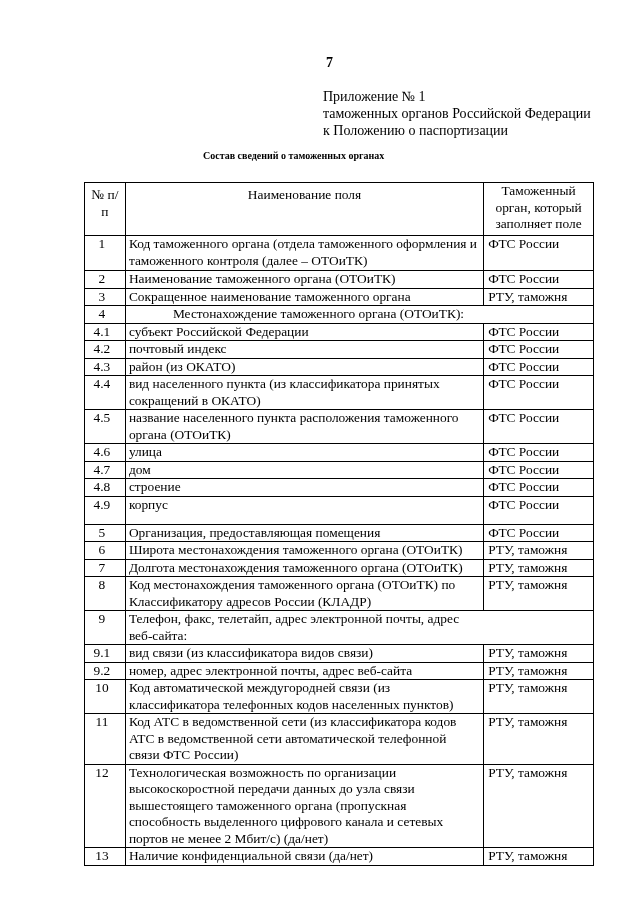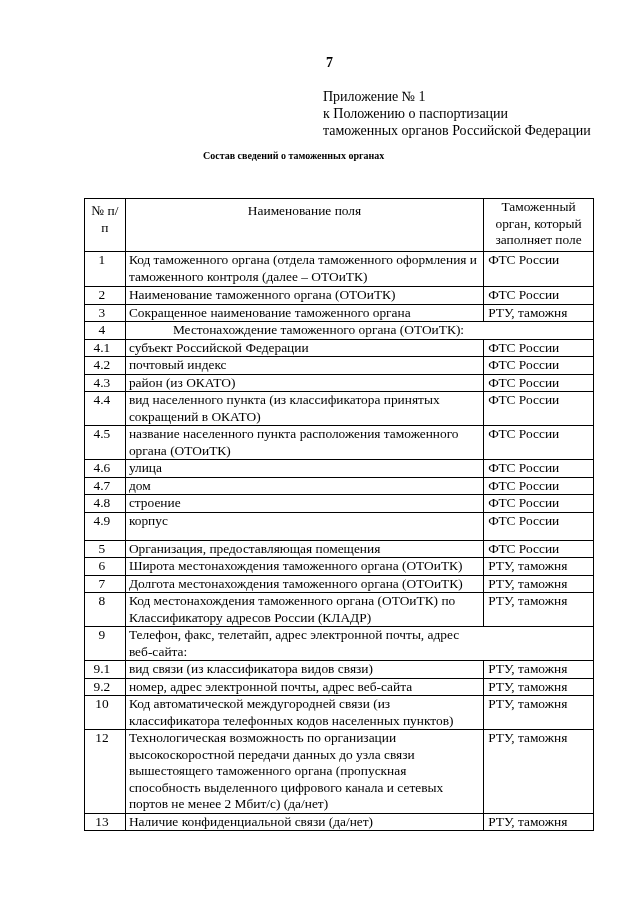--- a/index.html
+++ b/index.html
@@ -5,40 +5,40 @@
   html, body { margin: 0; padding: 0; }
   body {
     width: 640px; height: 905px; background: #ffffff; position: relative;
     font-family: "Liberation Serif", "DejaVu Serif", serif; color: #000;
     overflow: hidden;
   }
   .page-num { position: absolute; left: 326px; top: 55px; font-size: 14px; font-weight: bold; }
   .appendix { position: absolute; left: 323px; top: 88px; font-size: 14px; line-height: 17px; }
   .title { position: absolute; left: 203px; top: 150px; font-size: 10px; font-weight: bold; }
   table {
-    position: absolute; left: 84px; top: 198px; width: 510px;
+    position: absolute; left: 84px; top: 182px; width: 510px;
     border-collapse: collapse; font-size: 13.4px; line-height: 16.5px;
   }
   td, th { border: 1.3px solid #000; padding: 0 3px; vertical-align: top; font-weight: normal; }
   th { text-align: center; }
   th.c1 { width: 34px; padding-top: 4px; }
   th.c2 { width: 353px; padding-top: 4px; }
   th.c3 { width: 103px; padding-top: 0; }
   td.num { text-align: center; padding-left: 0; padding-right: 6px; }
   td.org { padding-left: 4px; white-space: nowrap; }
 </style>
 </head>
 <body>
 
 <div class="page-num">7</div>
 
 <div class="appendix">
   <div>Приложение № 1</div>
+  <div>таможенных органов Российской Федерации</div>
   <div>к Положению о паспортизации</div>
-  <div>таможенных органов Российской Федерации</div>
 </div>
 
 <div class="title">Состав сведений о таможенных органах</div>
 
 <table>
   <thead>
     <tr style="height:53px;">
       <th class="c1">№ п/п</th>
       <th class="c2">Наименование поля</th>
       <th class="c3">Таможенный орган, который заполняет поле</th>
@@ -145,20 +145,25 @@
       <tr style="height: 17px;">
         <td class="num">9.2</td>
         <td>номер, адрес электронной почты, адрес веб-сайта</td>
         <td class="org">РТУ, таможня</td>
       </tr>
       <tr style="height: 33px;">
         <td class="num">10</td>
         <td>Код автоматической междугородней связи (из классификатора телефонных кодов населенных пунктов)</td>
         <td class="org">РТУ, таможня</td>
       </tr>
+      <tr style="height: 46px;">
+        <td class="num">11</td>
+        <td>Код АТС в ведомственной сети (из классификатора кодов АТС в ведомственной сети автоматической телефонной связи ФТС России)</td>
+        <td class="org">РТУ, таможня</td>
+      </tr>
       <tr style="height: 76px;">
         <td class="num">12</td>
         <td>Технологическая возможность по организации высокоскоростной передачи данных до узла связи вышестоящего таможенного органа (пропускная способность выделенного цифрового канала и сетевых портов не менее 2 Мбит/с) (да/нет)</td>
         <td class="org">РТУ, таможня</td>
       </tr>
       <tr style="height: 17px;">
         <td class="num">13</td>
         <td>Наличие конфиденциальной связи (да/нет)</td>
         <td class="org">РТУ, таможня</td>
       </tr>

